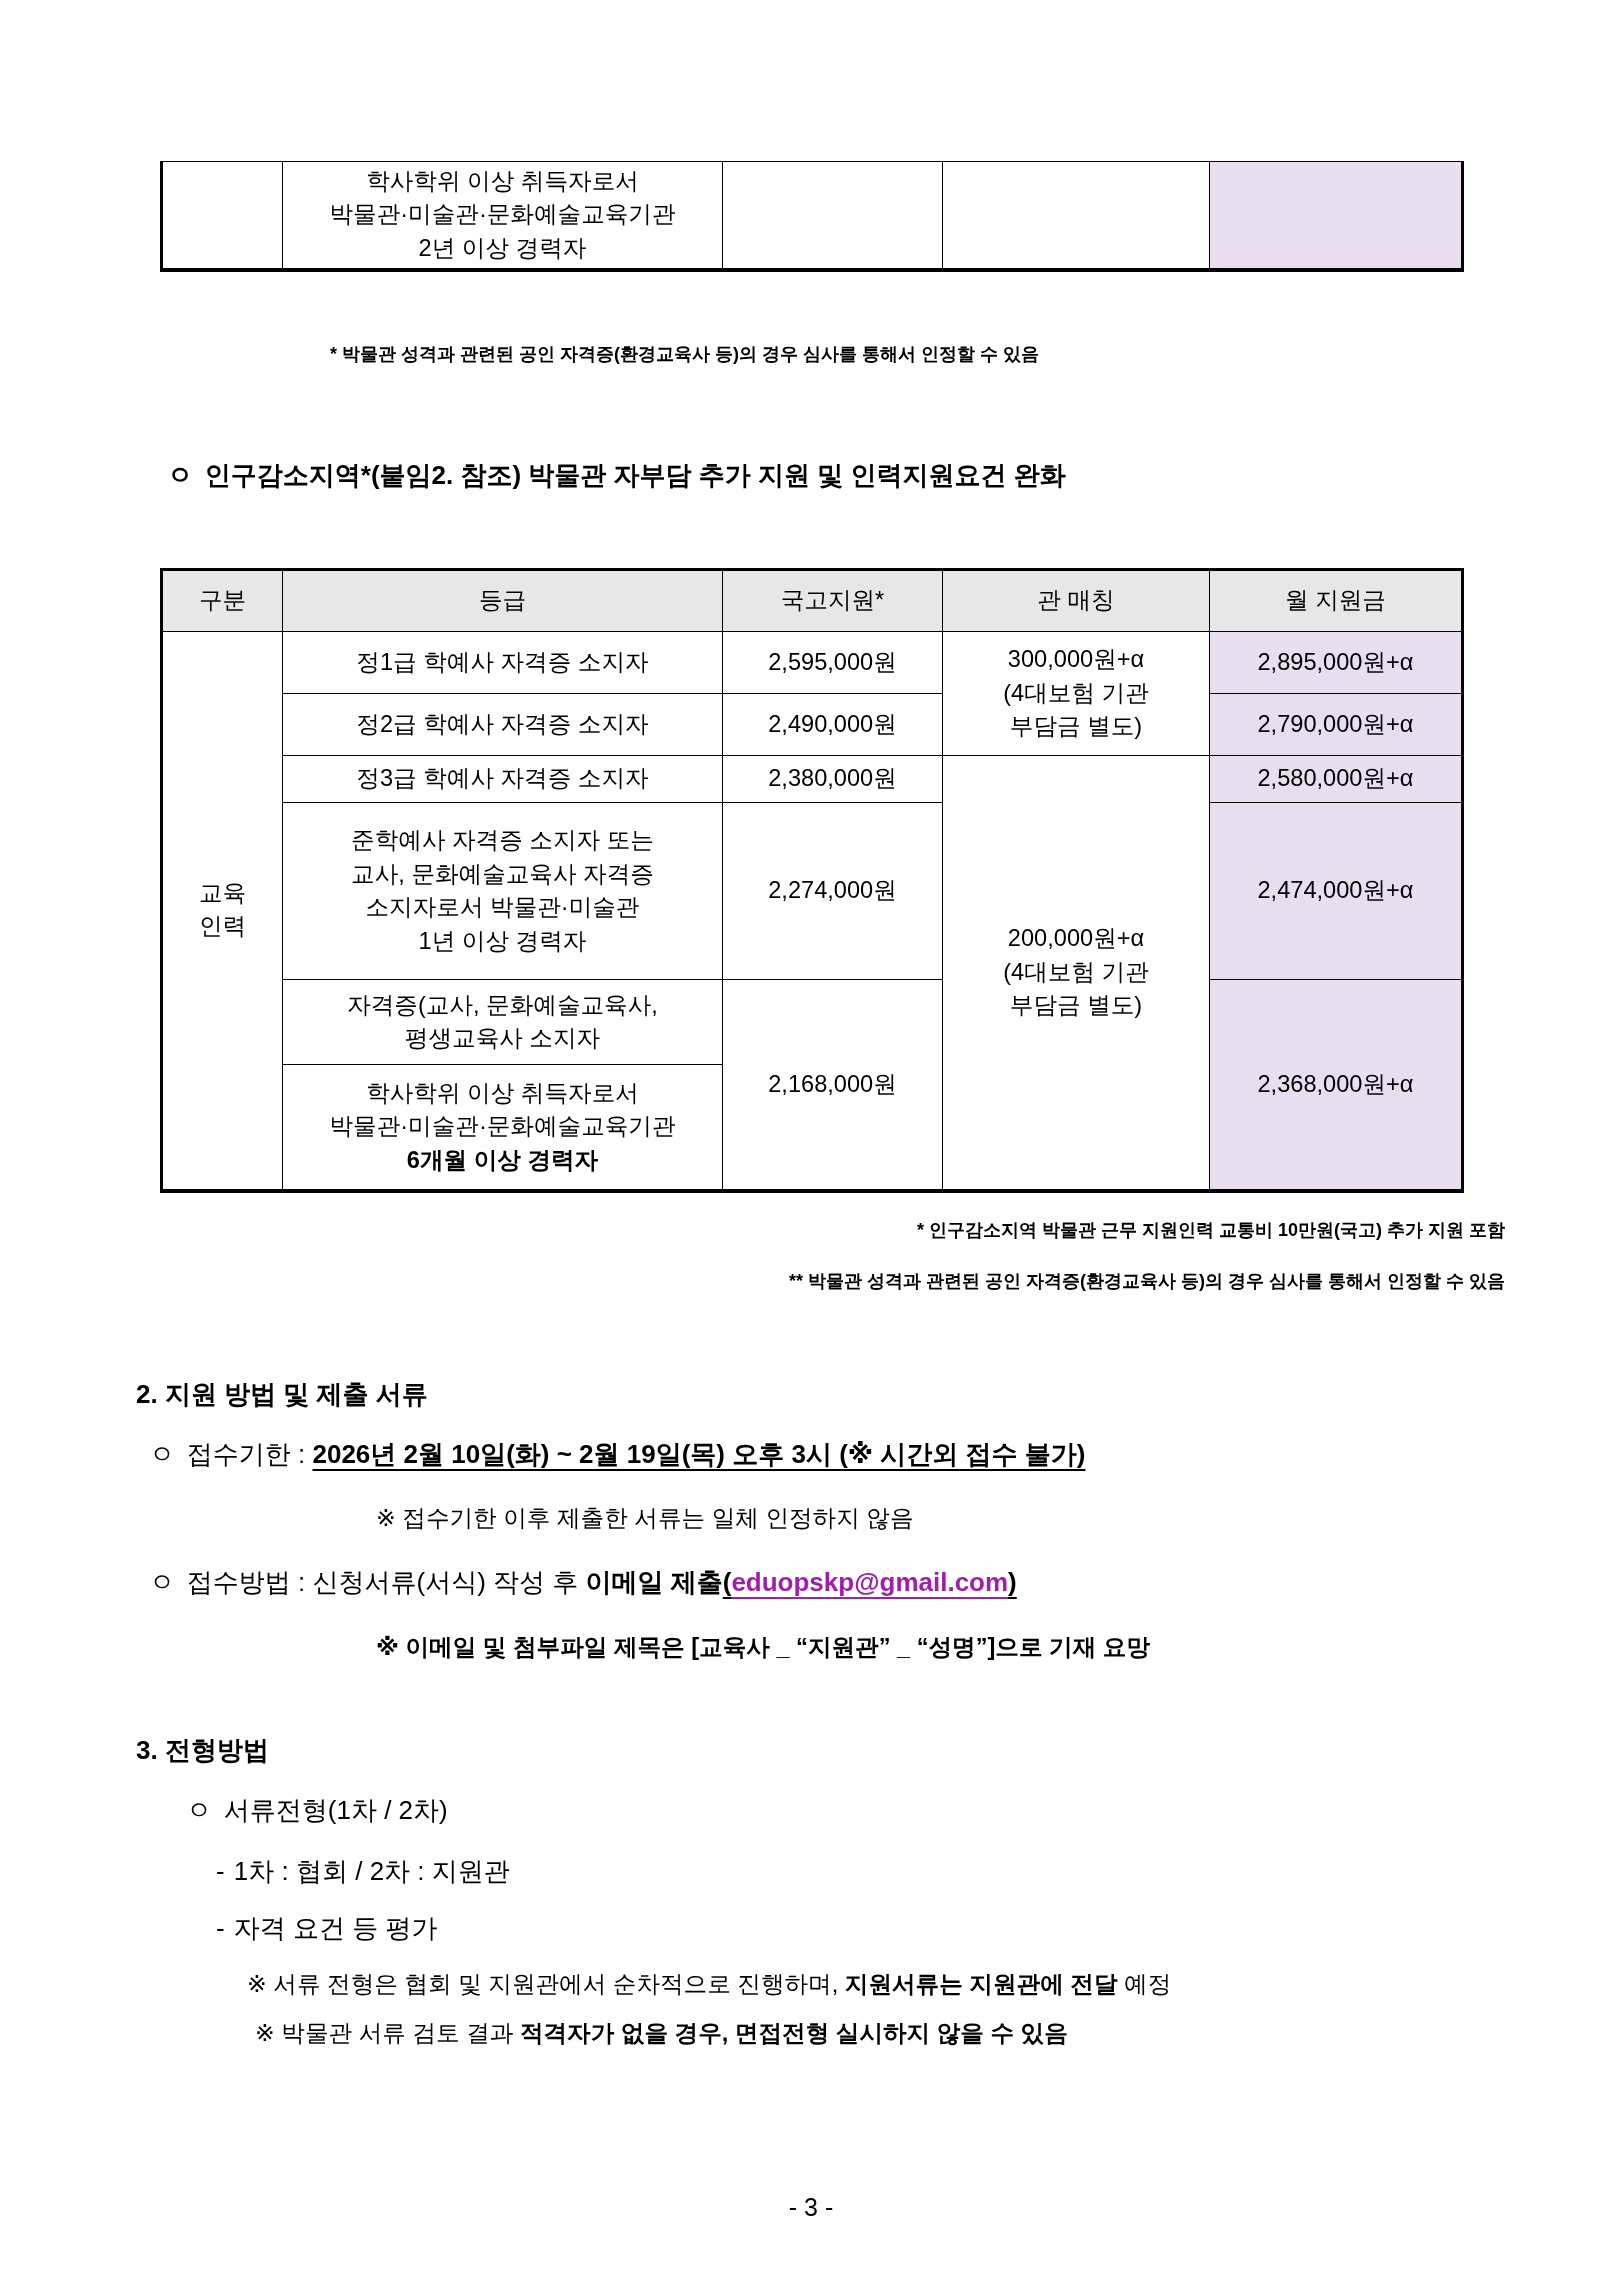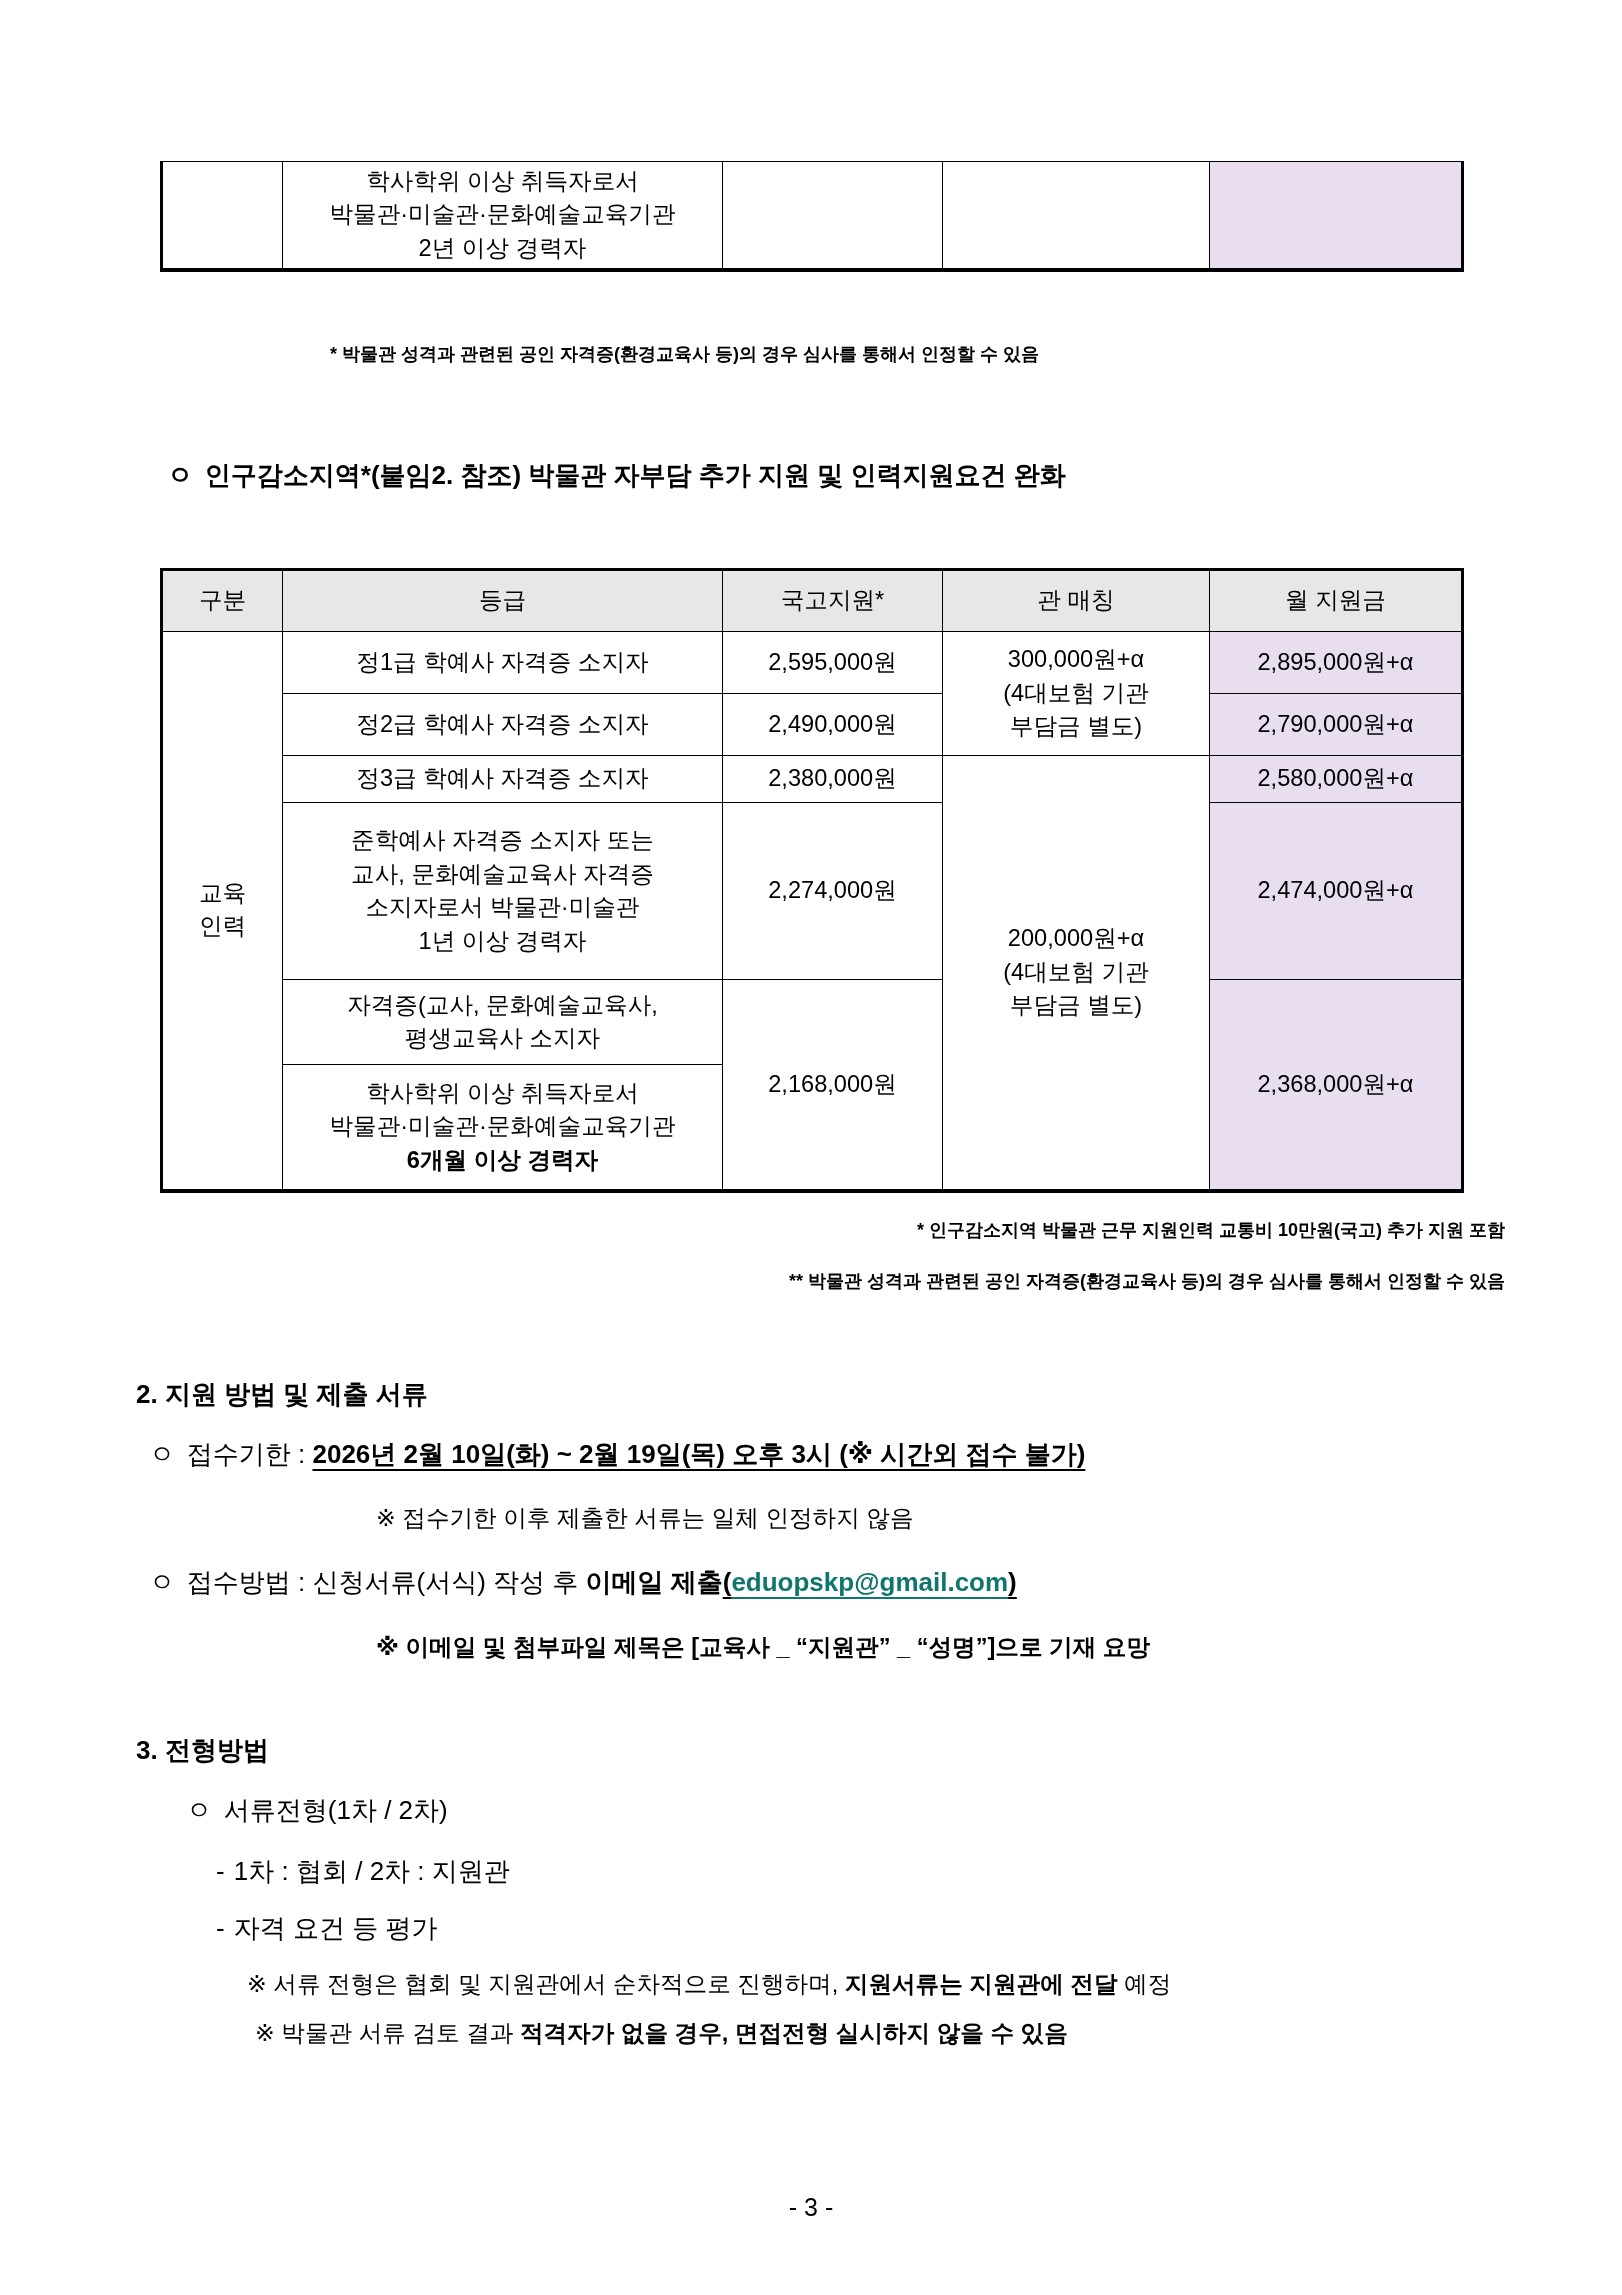--- a/index.html
+++ b/index.html
@@ -42,21 +42,21 @@
   .right-align{text-align:right;}
   .sec-title{font-size:26px;font-weight:700;}
   .h-bold{font-size:26px;font-weight:700;}
   .body-line{font-size:26px;}
   .sub-note{font-size:23.6px;}
   .bullet{display:inline-block;margin-right:11.8px;}
   .dash{display:inline-block;margin-right:9.2px;}
   .u-bold{font-weight:700;text-decoration:underline;text-decoration-thickness:2px;text-underline-offset:5.9px;}
   .b{font-weight:700;}
   .email-wrap{font-weight:700;text-decoration:underline;text-decoration-thickness:2px;text-underline-offset:5.9px;}
-  .email{color:#0f766e;}
+  .email{color:#a21caf;}
   .underline{text-decoration:underline;text-decoration-thickness:2px;text-underline-offset:5.9px;margin-top:44px;}
   .page-num{position:absolute;left:0;top:2193px;width:100%;text-align:center;font-size:25px;}
 </style>
 </head>
 <body>
 
 <div class="page">
 
   <table class="doc top-table">
     <colgroup>

